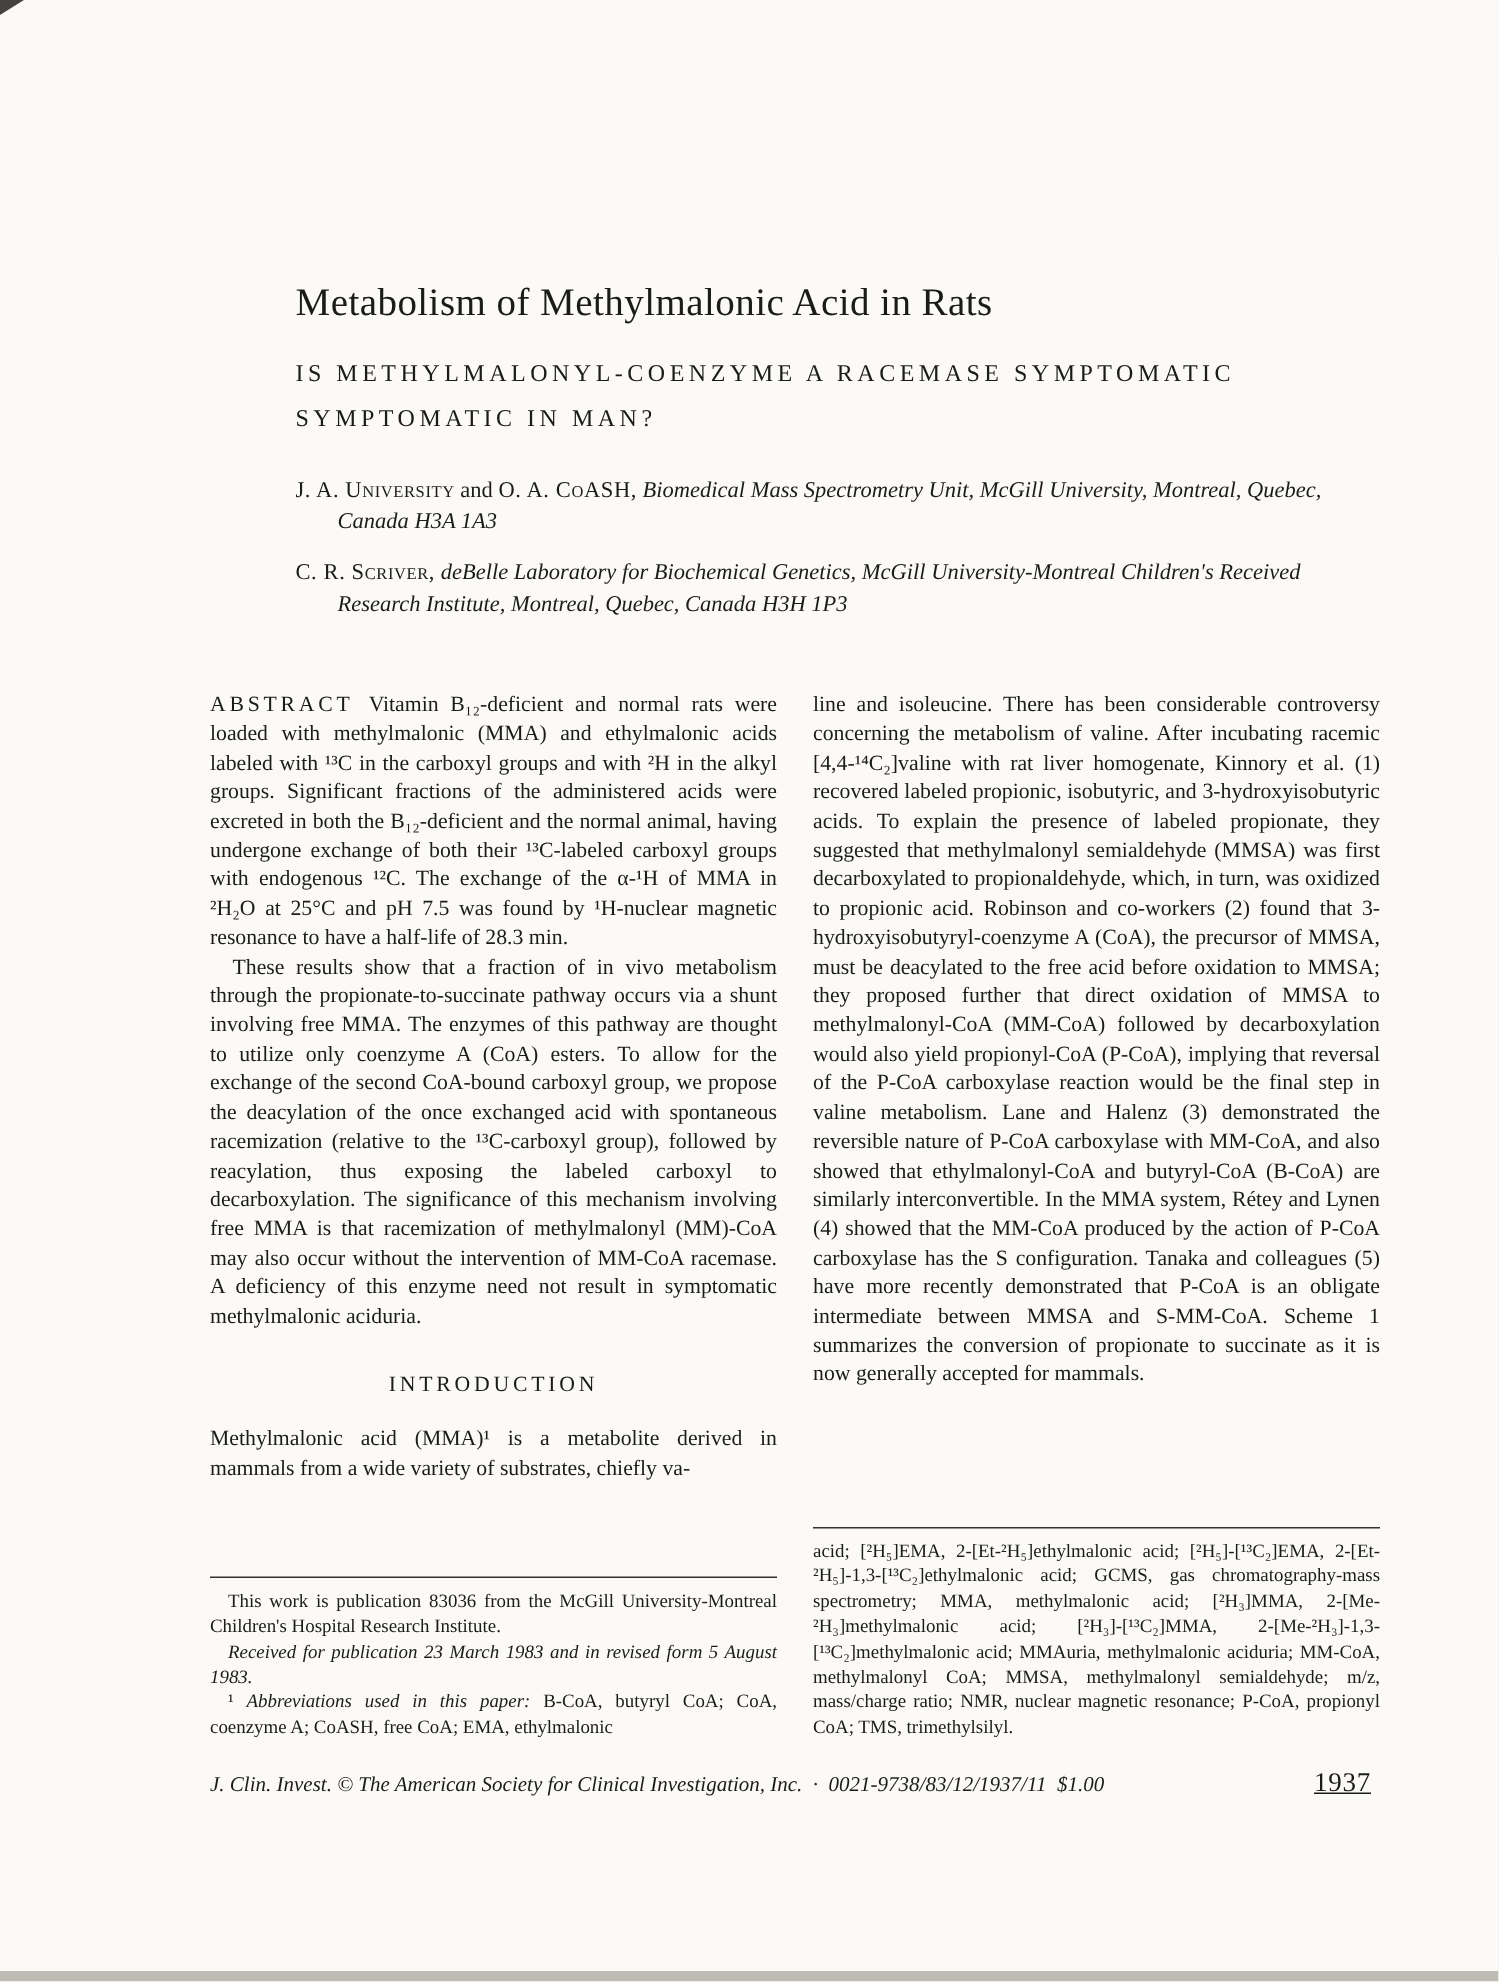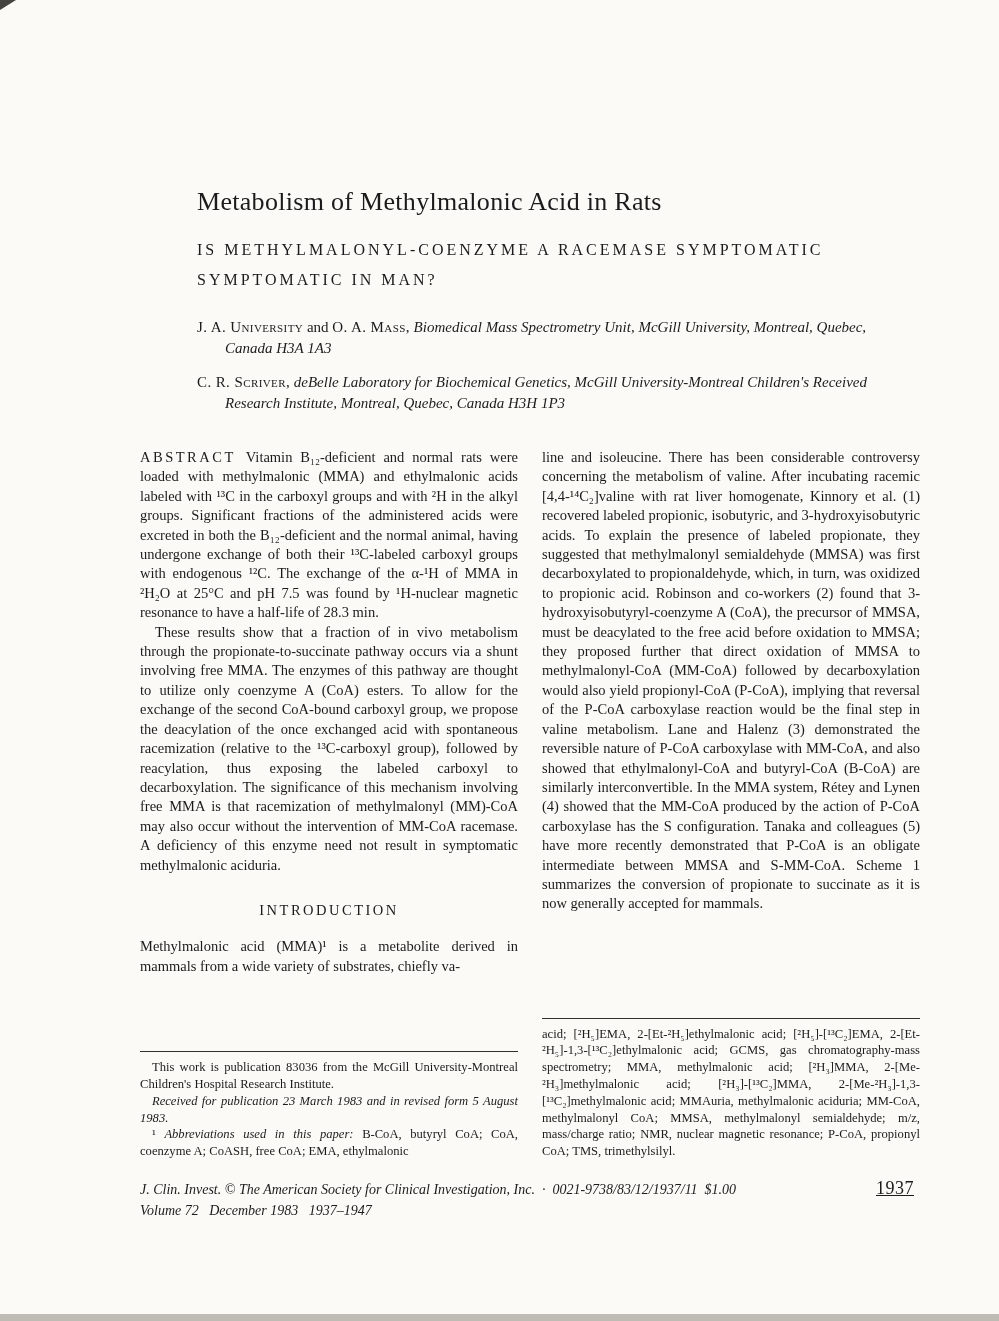--- a/index.html
+++ b/index.html
@@ -59,20 +59,21 @@
     align-items: stretch;
   }
   .col {
     flex: 1 1 0;
     min-width: 0;
     display: flex;
     flex-direction: column;
     font-size: 14.5px;
     line-height: 19.4px;
     text-align: justify;
+    margin-top: 13px;
   }
   .col p { margin: 0; }
   .abstract-label { letter-spacing: 2.5px; margin-right: 10px; }
   p.indent-first { text-indent: 15px; }
   .section-heading {
     text-align: center;
     letter-spacing: 2.5px;
     font-size: 14.5px;
     font-weight: 400;
     margin: 26px 0 17px 0;
@@ -125,21 +126,21 @@
 
   <div class="subtitle-block">
     <div class="subtitle-line">IS METHYLMALONYL-COENZYME A RACEMASE SYMPTOMATIC</div>
     <div class="subtitle-line">SYMPTOMATIC IN MAN?</div>
   </div>
 
   <div class="byline-block">
     <div class="author">
       <span class="sc">J. A. University</span>
       <span>and</span>
-      <span class="sc">O. A. Mass,</span>
+      <span class="sc">O. A. CoASH,</span>
       <span class="aff">Biomedical Mass Spectrometry Unit, McGill University, Montreal, Quebec, Canada H3A 1A3</span>
     </div>
     <div class="author">
       <span class="sc">C. R. Scriver,</span>
       <span class="aff">deBelle Laboratory for Biochemical Genetics, McGill University-Montreal Children's Received Research Institute, Montreal, Quebec, Canada H3H 1P3</span>
     </div>
   </div>
 
   <div class="columns">
 
@@ -172,18 +173,17 @@
       </div>
     </div>
 
   </div>
 
   <div class="footer">
     <div class="footer-line1">
       <span class="pre">J. Clin. Invest. © The American Society for Clinical Investigation, Inc.  ·  0021-9738/83/12/1937/11  $1.00</span>
       <span class="footer-page">1937</span>
     </div>
-    <div class="footer-line2 pre">Volume 72   December 1983   1937–1947</div>
   </div>
 
   <div class="bottom-edge"></div>
 
 </div>
 
 </body></html>

